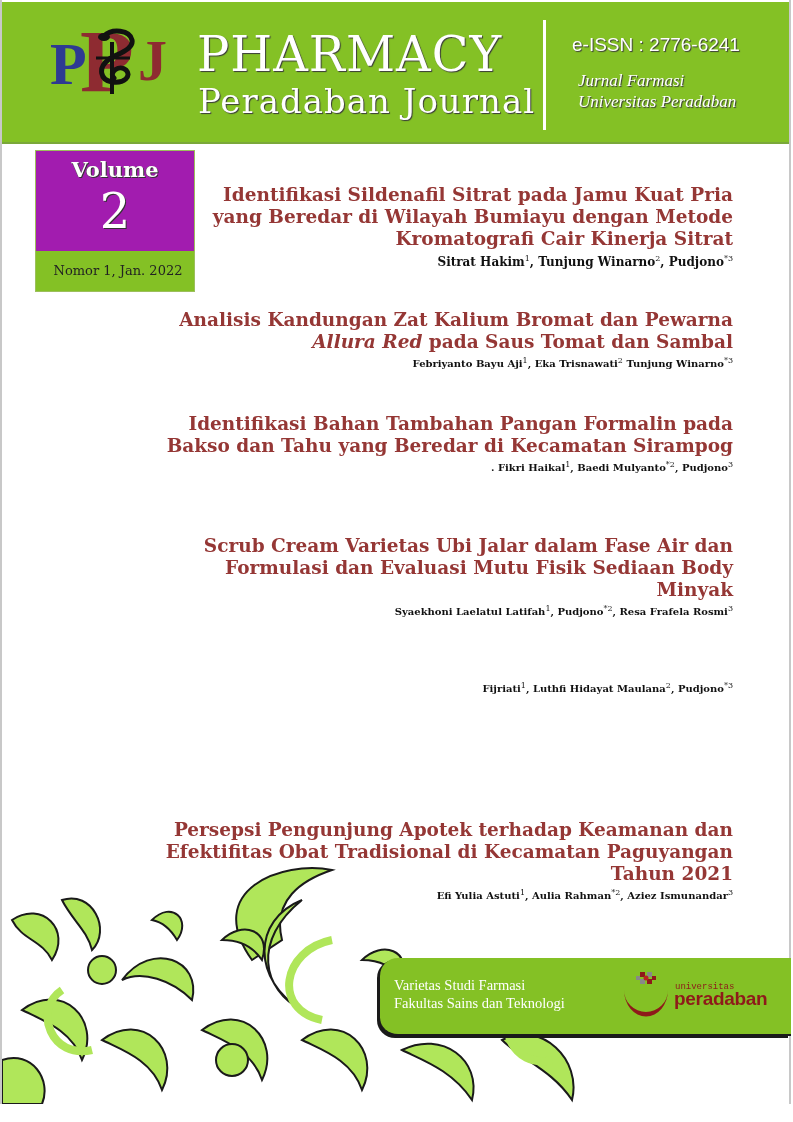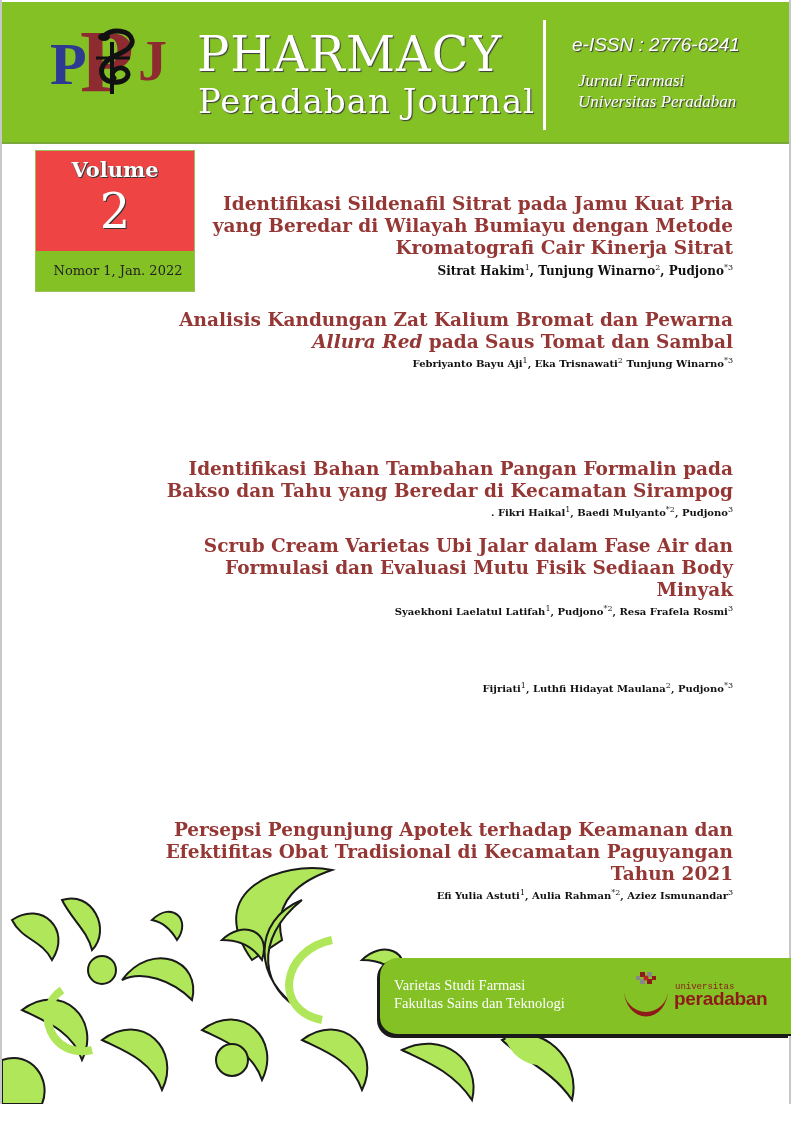--- a/index.html
+++ b/index.html
@@ -54,35 +54,34 @@
     text-shadow: 1px 1px 1px #3a3a3a;
   }
   .v-divider {
     position: absolute; left: 541px; top: 18px; width: 3px; height: 110px;
     background: #ffffff;
   }
   .issn {
     position: absolute; left: 570px; top: 32px;
     font-family: "Liberation Sans", sans-serif; font-size: 19px; color: #ffffff;
     text-shadow: 1px 1px 1px #3a3a3a;
-    font-style: italic;
   }
   .jurnal {
     position: absolute; left: 576px; top: 68px;
     font-family: "Liberation Serif", serif; font-style: italic; font-size: 17px;
     color: #ffffff; line-height: 21px; text-shadow: 1px 1px 1px #3a3a3a;
   }
   
   .volume-box {
     position: absolute; left: 35px; top: 150px; width: 158px; height: 140px;
     border: 1px solid #9cbf5c;
   }
   .volume-top {
     position: absolute; left: 0; top: 0; width: 158px; height: 100px;
-    background: #ef4444;
+    background: #a21caf;
   }
   .volume-label {
     position: absolute; left: 0; width: 158px; top: 6px; text-align: center;
     font-family: "DejaVu Serif", serif; font-weight: bold; font-size: 21px;
     color: #ffffff; text-shadow: 1px 1px 0 #333, -0.5px -0.5px 0 #555;
   }
   .volume-num {
     position: absolute; left: 0; width: 158px; top: 36px; text-align: center;
     font-family: "DejaVu Serif", serif; font-size: 48px;
     color: #ffffff; text-shadow: 1px 1px 0 #333;
@@ -201,42 +200,42 @@
     <circle cx="230" cy="200" r="16"></circle>
     <circle cx="440" cy="150" r="12"></circle>
   </g>
   <g fill="none" stroke="#b0e65a" stroke-width="8">
     <path d="M330 80 C 280 90, 270 150, 320 160"></path>
     <path d="M60 130 C 30 150, 50 200, 90 190"></path>
     <path d="M520 140 C 490 160, 510 210, 550 200"></path>
   </g>
 </svg>
 
-<div class="article" style="top:193px;">
+<div class="article" style="top:184px;">
   <div class="article-title">
     <div>Identifikasi Sildenafil Sitrat pada Jamu Kuat Pria</div>
     <div>yang Beredar di Wilayah Bumiayu dengan Metode</div>
     <div>Kromatografi Cair Kinerja Sitrat</div>
   </div>
   <div class="article-authors">
     <span>Sitrat Hakim</span><sup>1</sup><span>, </span><span>Tunjung Winarno</span><sup>2</sup><span>, </span><span>Pudjono</span><sup>*3</sup>
   </div>
 </div>
 
 <div class="article" style="top:309px;">
   <div class="article-title">
     <div>Analisis Kandungan Zat Kalium Bromat dan Pewarna</div>
     <div><i>Allura Red</i> <span>pada Saus Tomat dan Sambal</span></div>
   </div>
   <div class="article-authors small">
     <span>Febriyanto Bayu Aji</span><sup>1</sup><span>, </span><span>Eka Trisnawati</span><sup>2</sup><span> </span><span>Tunjung Winarno</span><sup>*3</sup>
   </div>
 </div>
 
-<div class="article" style="top:413px;margin-top:45px;">
+<div class="article" style="top:413px;">
   <div class="article-title">
     <div>Identifikasi Bahan Tambahan Pangan Formalin pada</div>
     <div>Bakso dan Tahu yang Beredar di Kecamatan Sirampog</div>
   </div>
   <div class="article-authors small">
     <span>. </span><span>Fikri Haikal</span><sup>1</sup><span>, </span><span>Baedi Mulyanto</span><sup>*2</sup><span>, </span><span>Pudjono</span><sup>3</sup>
   </div>
 </div>
 
 <div class="article" style="top:535px;">

